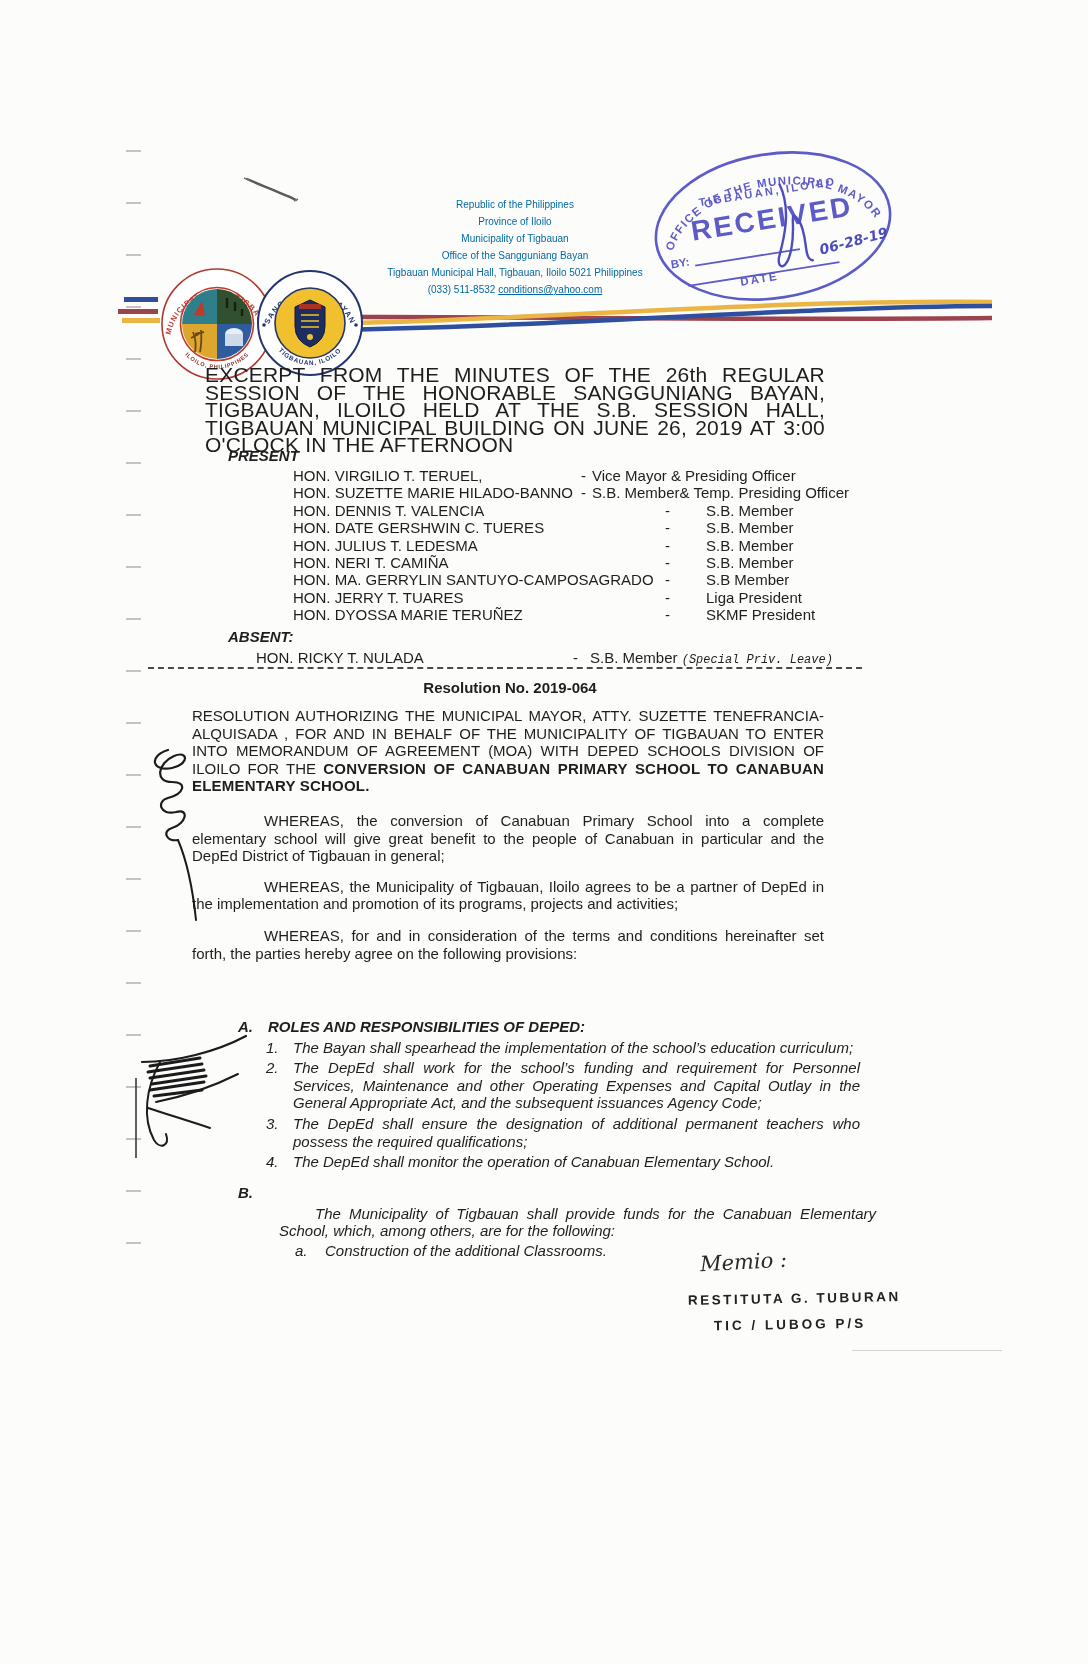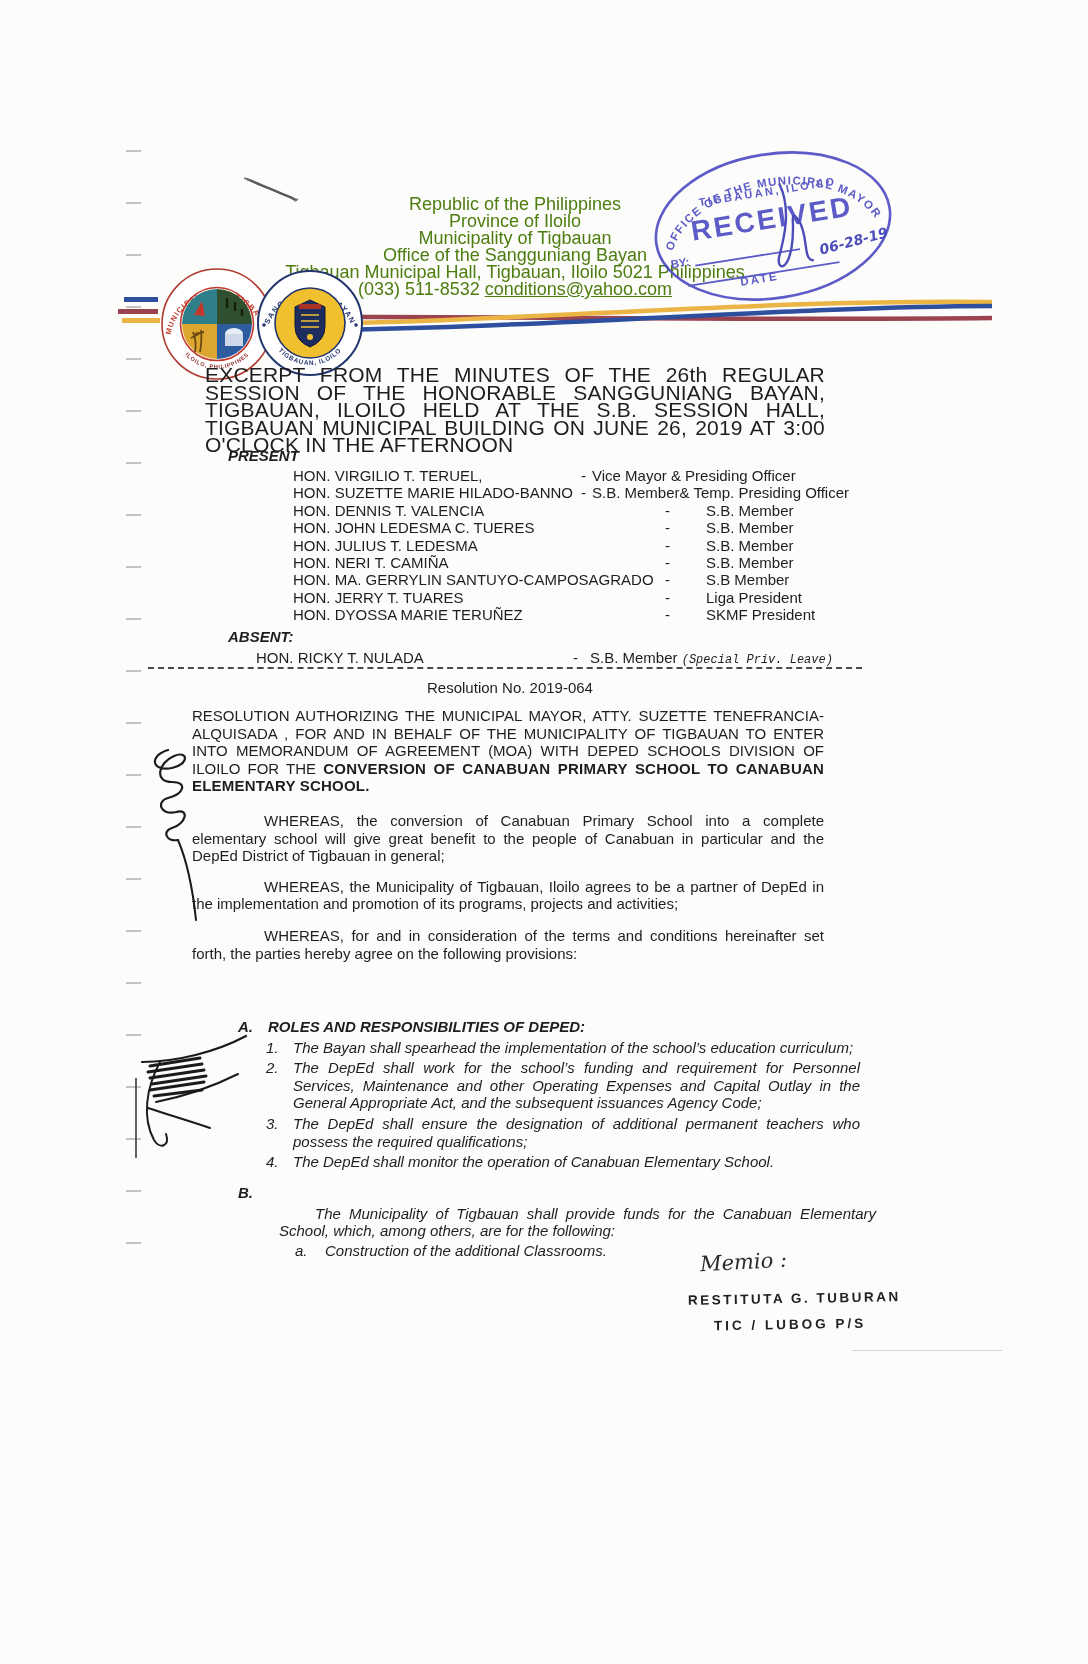--- a/index.html
+++ b/index.html
@@ -3,21 +3,21 @@
 <meta charset="utf-8">
 <style>
   html,body{margin:0;padding:0;background:#e9e9e9;}
   .page{
     position:relative;width:1088px;height:1664px;margin:0 auto;
     background:#fcfcfb;overflow:hidden;
     font-family:"Liberation Sans",sans-serif;color:#1e1e1e;
   }
   
   .hdr{position:absolute;top:196px;left:0;width:1030px;text-align:center;
-       font-size:18px;line-height:17px;color:#4d7c0f;}
+       font-size:10px;line-height:17px;color:#0369a1;}
   .hdr .email{text-decoration:underline;}
   
   .ribbon{position:absolute;left:118px;top:286px;}
   .seal1{position:absolute;left:160px;top:267px;}
   .seal2{position:absolute;left:256px;top:269px;}
   .stamp{position:absolute;left:628px;top:128px;opacity:.9;}
   .penstroke{position:absolute;left:238px;top:166px;}
   .sig1{position:absolute;left:138px;top:742px;}
   .sig2{position:absolute;left:126px;top:1018px;}
   .ticks{position:absolute;left:126px;top:150px;width:15px;height:1108px;opacity:.45;
@@ -37,21 +37,21 @@
   .near .m-role{margin-left:6px;}
   .far  .m-role{margin-left:36px;}
   .absent-row{position:absolute;top:649px;left:245px;width:620px;height:18px;
               font-size:15px;line-height:18px;white-space:nowrap;}
   .absent-row .m-name{padding-left:11px;}
   .absent-row .m-roleabs{left:328px;}
   .absent-row .m-role{margin-left:12px;}
   .priv{font-style:italic;font-size:12px;font-family:Liberation Mono, monospace;}
   .divider{position:absolute;top:667px;left:148px;width:714px;border-top:2px dashed #4a4a4a;}
   .resno{position:absolute;top:679px;left:200px;width:620px;text-align:center;
-         font-size:15px;font-weight:normal;}
+         font-size:15px;font-weight:bold;}
   .respar{position:absolute;top:707px;left:192px;width:632px;
           font-size:15px;line-height:17.6px;text-align:justify;}
   .respar b{letter-spacing:.2px;}
   .whereas{position:absolute;top:812px;left:192px;width:632px;font-size:15px;line-height:17.6px;}
   .whereas p{margin:0 0 14px;text-indent:72px;text-align:justify;}
   
   .secA{position:absolute;top:1018px;left:238px;width:622px;
         font-style:italic;font-size:15px;line-height:17.6px;}
   .secB{position:absolute;top:1184px;left:238px;width:624px;
         font-style:italic;font-size:15px;line-height:17.6px;}
@@ -190,21 +190,21 @@
         </span>
     </div>
     <div class="m-row far">
       <span class="m-name">HON. DENNIS T. VALENCIA</span>
       <span class="m-roleabs">
           <span class="m-dash">-</span>
           <span class="m-role">S.B. Member</span>
         </span>
     </div>
     <div class="m-row far">
-      <span class="m-name">HON. JOHN LEDESMA C. TUERES</span>
+      <span class="m-name">HON. DATE GERSHWIN C. TUERES</span>
       <span class="m-roleabs">
           <span class="m-dash">-</span>
           <span class="m-role">S.B. Member</span>
         </span>
     </div>
     <div class="m-row far">
       <span class="m-name">HON. JULIUS T. LEDESMA</span>
       <span class="m-roleabs">
           <span class="m-dash">-</span>
           <span class="m-role">S.B. Member</span>

